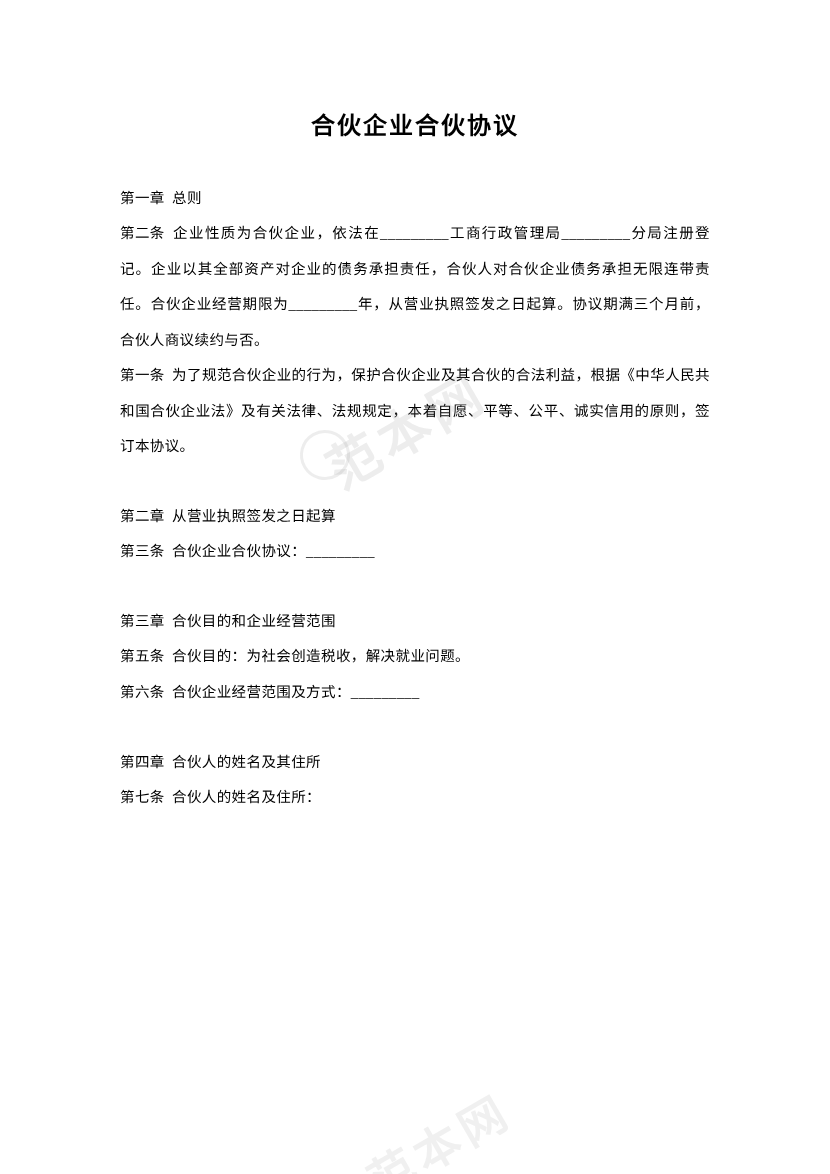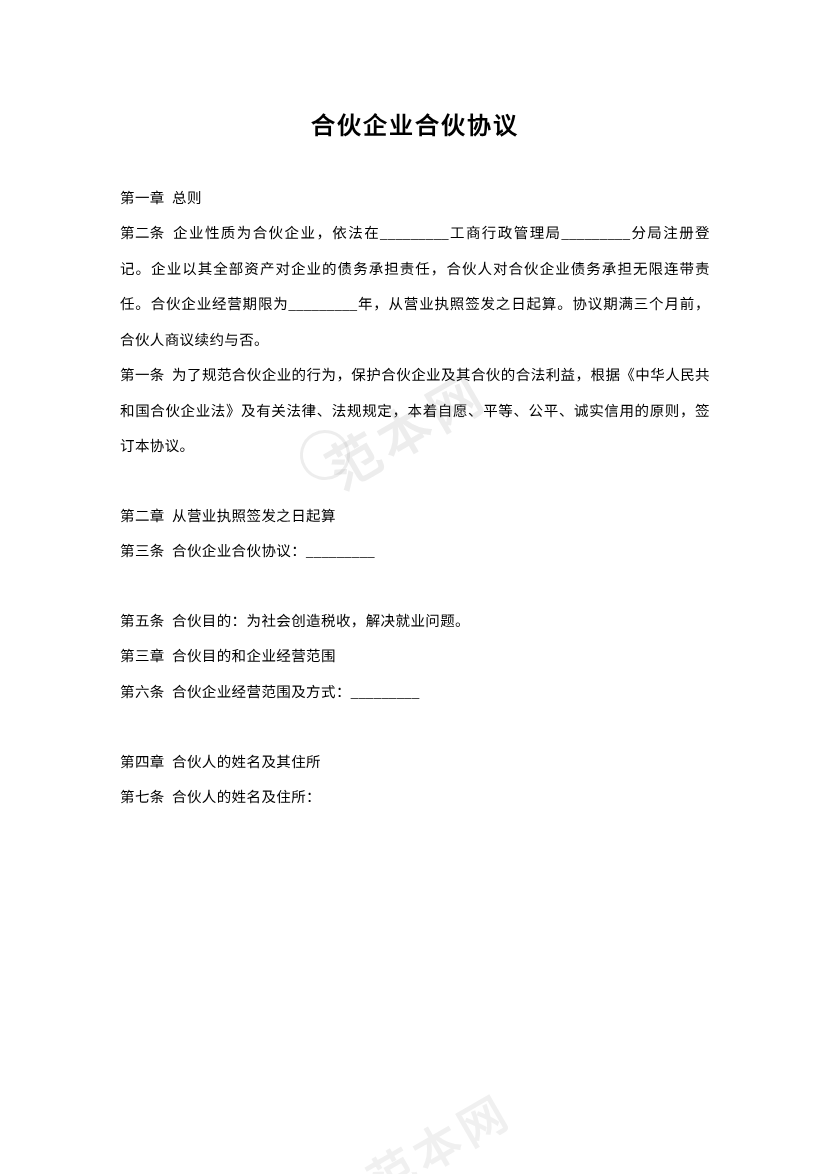--- a/index.html
+++ b/index.html
@@ -122,24 +122,24 @@
     <p class="line">
       <span class="lbl">第二章</span><span>从营业执照签发之日起算</span>
     </p>
     <p class="line">
       <span class="lbl">第三条</span><span>合伙企业合伙协议：_________</span>
     </p>
 
     <div class="gap-md"></div>
 
     <p class="line">
-      <span class="lbl">第五条</span><span>合伙目的：为社会创造税收，解决就业问题。</span>
+      <span class="lbl">第三章</span><span>合伙目的和企业经营范围</span>
     </p>
     <p class="line">
-      <span class="lbl">第三章</span><span>合伙目的和企业经营范围</span>
+      <span class="lbl">第五条</span><span>合伙目的：为社会创造税收，解决就业问题。</span>
     </p>
     <p class="line">
       <span class="lbl">第六条</span><span>合伙企业经营范围及方式：_________</span>
     </p>
 
     <div class="gap-md"></div>
 
     <p class="line">
       <span class="lbl">第四章</span><span>合伙人的姓名及其住所</span>
     </p>

